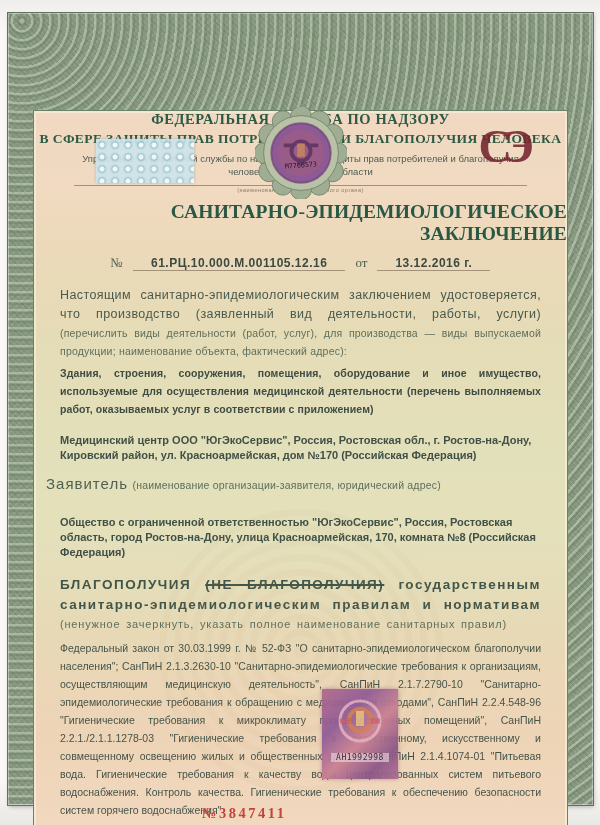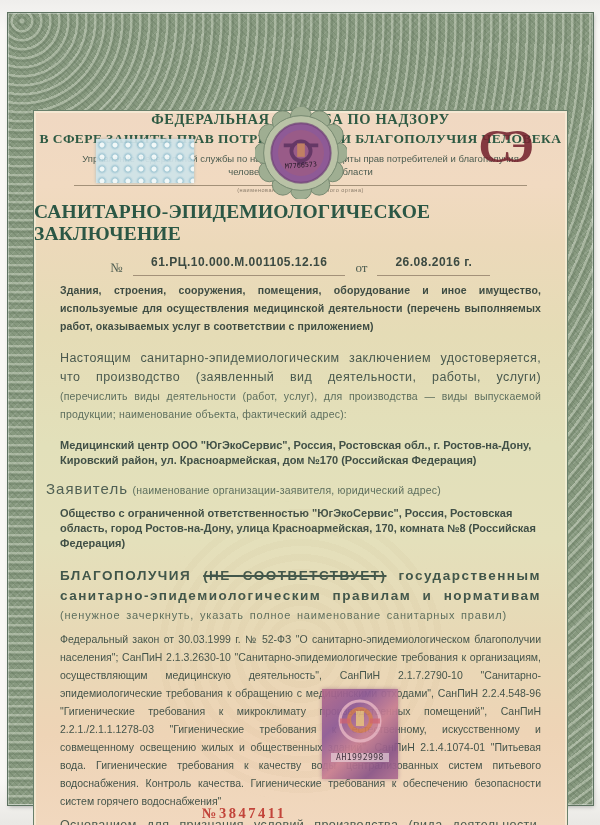--- a/index.html
+++ b/index.html
@@ -49,27 +49,27 @@
     color:#75242f;letter-spacing:-9px;opacity:.88;
   }
   
   .fs1{margin:74px 10px 0;text-align:center;font-family:"Liberation Serif",serif;
        font-weight:bold;font-size:14.5px;color:#2e5a43;letter-spacing:.6px;}
   .fs2{margin:3px 0 0;text-align:center;font-family:"Liberation Serif",serif;
        font-weight:bold;font-size:13.5px;color:#2e5a43;letter-spacing:.4px;}
   .dept{margin:6px auto 0;width:88%;text-align:center;font-size:9.5px;line-height:1.35;color:#4c5c50;}
   .org-line{margin:6px 40px 0;border-top:1px solid #a39179;}
   .org-hint{text-align:center;font-size:5.5px;color:#8a7c6a;letter-spacing:.5px;margin-top:1px;}
-  .doc-title{margin:8px 0 0;text-align:left;font-family:"Liberation Serif",serif;
+  .doc-title{margin:8px 0 0;text-align:right;font-family:"Liberation Serif",serif;
        font-weight:bold;font-size:19.5px;color:#2b5745;letter-spacing:.2px;}
   .num-row{display:flex;align-items:flex-end;justify-content:center;margin:10px 30px 0;gap:10px;
        font-size:12px;color:#4c5c50;}
   .num-row .lbl{font-family:"Liberation Serif",serif;font-size:13px;}
   .num-row .val{font-weight:bold;color:#3c4a42;border-bottom:1px solid #a39179;
-       padding:0 18px 6px;letter-spacing:.5px;text-align:right;}
+       padding:0 18px 0;letter-spacing:.5px;text-align:right;}
   
   .para{margin:14px 26px 0;text-align:justify;}
   .main-t{font-size:12.5px;line-height:1.38;color:#49594e;letter-spacing:.4px;word-spacing:3px;}
   .hint-t{font-size:10.5px;line-height:1.3;color:#5e6f5e;letter-spacing:.2px;}
   .fill-t{font-size:10.5px;line-height:1.32;color:#3e4c43;font-weight:bold;letter-spacing:.1px;}
   .addr{margin:16px 26px 0;font-size:11px;line-height:1.35;color:#415047;font-weight:bold;text-align:left;}
   .applicant-row{margin:12px 12px 0;}
   .applicant-lbl{font-size:15px;color:#506054;letter-spacing:1px;}
   .reg-t{font-size:10.5px;line-height:1.3;color:#44544a;}
   .struck{text-decoration:line-through;text-decoration-thickness:1.5px;}
@@ -139,37 +139,37 @@
     <div class="dept">Управление Федеральной службы по надзору в сфере защиты прав потребителей и благополучия человека по Ростовской области</div>
     <div class="org-line"></div>
     <div class="org-hint">(наименование территориального органа)</div>
 
     <div class="doc-title">САНИТАРНО-ЭПИДЕМИОЛОГИЧЕСКОЕ ЗАКЛЮЧЕНИЕ</div>
 
     <div class="num-row">
       <span class="lbl">№</span>
       <span class="val">61.РЦ.10.000.М.001105.12.16</span>
       <span class="lbl">от</span>
-      <span class="val">26.08.2016 г.</span>
+      <span class="val">13.12.2016 г.</span>
     </div>
-
-    <p class="para" style="margin-top:4px"><span class="fill-t">Здания, строения, сооружения, помещения, оборудование и иное имущество, используемые для осуществления медицинской деятельности (перечень выполняемых работ, оказываемых услуг в соответствии с приложением)</span></p>
 
     <p class="para"><span class="main-t">Настоящим санитарно-эпидемиологическим заключением удостоверяется, что производство (заявленный вид деятельности, работы, услуги)</span>
       <span class="hint-t">(перечислить виды деятельности (работ, услуг), для производства — виды выпускаемой продукции; наименование объекта, фактический адрес):</span></p>
+
+    <p class="para" style="margin-top:4px"><span class="fill-t">Здания, строения, сооружения, помещения, оборудование и иное имущество, используемые для осуществления медицинской деятельности (перечень выполняемых работ, оказываемых услуг в соответствии с приложением)</span></p>
 
     <p class="addr">Медицинский центр ООО "ЮгЭкоСервис", Россия, Ростовская обл., г. Ростов-на-Дону, Кировский район, ул. Красноармейская, дом №170 (Российская Федерация)</p>
 
     <p class="applicant-row"><span class="applicant-lbl">Заявитель</span>
       <span class="hint-t">(наименование организации-заявителя, юридический адрес)</span></p>
 
-    <p class="addr" style="margin-top:8px">Общество с ограниченной ответственностью "ЮгЭкоСервис", Россия, Ростовская область, город Ростов-на-Дону, улица Красноармейская, 170, комната №8 (Российская Федерация)</p>
+    <p class="addr" style="margin-top:22px">Общество с ограниченной ответственностью "ЮгЭкоСервис", Россия, Ростовская область, город Ростов-на-Дону, улица Красноармейская, 170, комната №8 (Российская Федерация)</p>
 
     <p class="conform"><span>БЛАГОПОЛУЧИЯ</span>
-      <span class="struck">(НЕ СООТВЕТСТВУЕТ)</span>
+      <span class="struck">(НЕ БЛАГОПОЛУЧИЯ)</span>
       <span style="font-weight:bold">государственным санитарно-эпидемиологическим правилам и нормативам</span>
       <span class="hint-t">(ненужное зачеркнуть, указать полное наименование санитарных правил)</span></p>
 
     <p class="para" style="margin-top:4px"><span class="reg-t">Федеральный закон от 30.03.1999 г. № 52-ФЗ "О санитарно-эпидемиологическом благополучии населения"; СанПиН 2.1.3.2630-10 "Санитарно-эпидемиологические требования к организациям, осуществляющим медицинскую деятельность", СанПиН 2.1.7.2790-10 "Санитарно-эпидемиологические требования к обращению с медицинскими отходами", СанПиН 2.2.4.548-96 "Гигиенические требования к микроклимату производственных помещений", СанПиН 2.2.1./2.1.1.1278-03 "Гигиенические требования к естественному, искусственному и совмещенному освещению жилых и общественных зданий", СанПиН 2.1.4.1074-01 "Питьевая вода. Гигиенические требования к качеству воды централизованных систем питьевого водоснабжения. Контроль качества. Гигиенические требования к обеспечению безопасности систем горячего водоснабжения"</span></p>
 
     <p class="para" style="margin-top:6px"><span class="main-t">Основанием для признания условий производства (вида деятельности, работ, услуг) соответствующими (не соответствующими) государственным санитарно-эпидемиологическим правилам и нормативам являются</span>
       </p>
 
     <div class="sq-holo">
       <svg width="52" height="56" viewBox="0 0 52 56">

